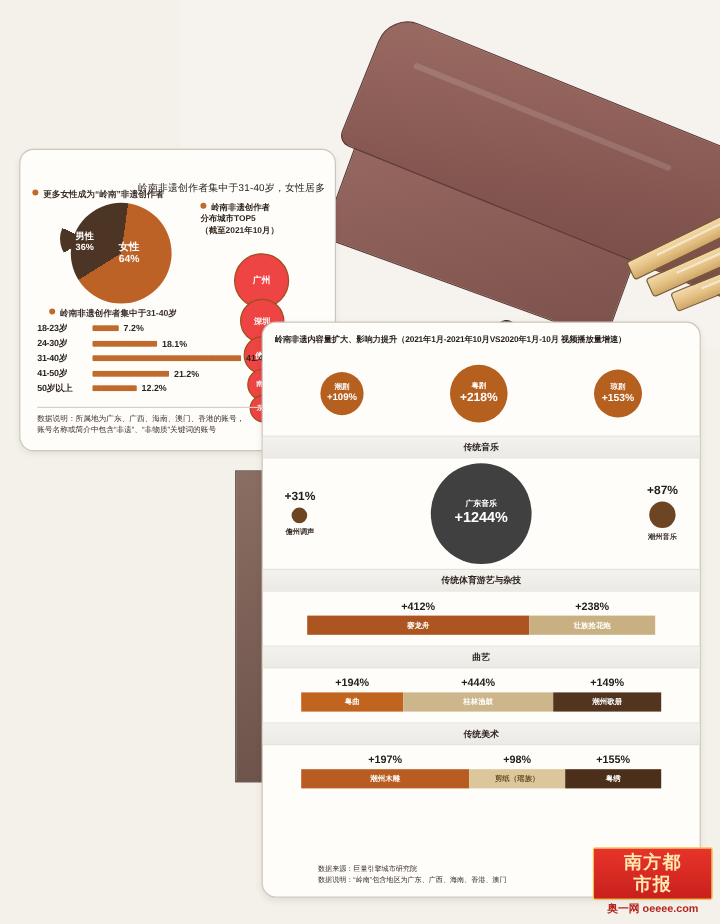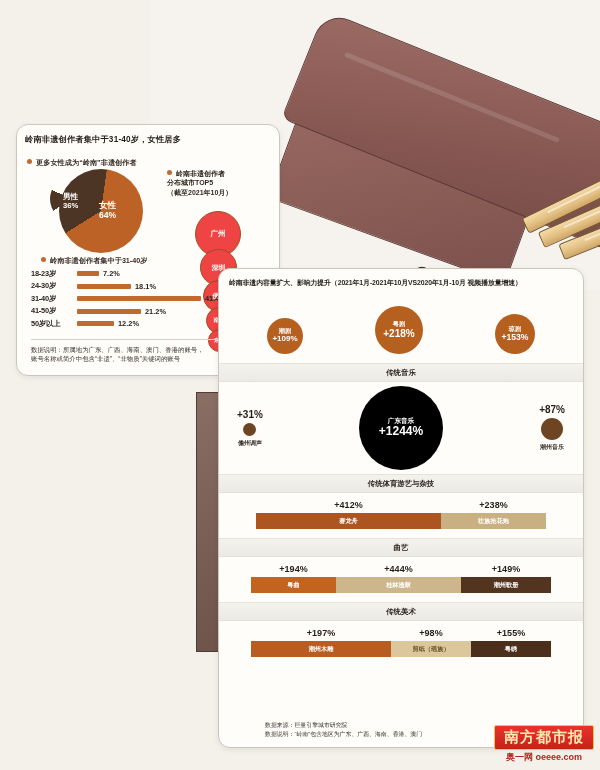--- a/index.html
+++ b/index.html
@@ -56,22 +56,22 @@
   .b2{left:218px;top:130px;width:400px;transform:rotate(-24deg);}
   .b3{left:262px;top:150px;width:380px;transform:rotate(-22deg);}
 
   
   .card-left{
     position:absolute;left:16px;top:124px;width:262px;height:250px;
     background:#fffdfa;border:1.4px solid #cfc6ba;border-radius:12px;
     box-shadow:0 2px 5px rgba(0,0,0,.07);
   }
   .card-left .title{
-    text-align:left;font-size:8.2px;font-weight:bold;letter-spacing:.2px;
-    margin:9px 8px 6px;color:#231c18;
+    text-align:right;font-size:8.2px;font-weight:normal;letter-spacing:.2px;
+    margin:26px 8px 6px;color:#231c18;
   }
   .bullet{display:inline-block;width:5px;height:5px;border-radius:50%;
     background:#c2692e;margin-right:4px;vertical-align:1px;}
   .lsub{font-size:7.2px;font-weight:bold;margin:0 0 2px 10px;color:#3a2f28;}
 
   .pie-wrap{position:absolute;left:20px;top:42px;width:118px;height:88px;}
   .pie{
     position:absolute;left:22px;top:2px;width:84px;height:84px;border-radius:50%;
     background:conic-gradient(from 8deg,#bd6226 0deg 230deg,#4d3526 230deg 360deg);
   }
@@ -122,36 +122,36 @@
   .card-right .rtitle{
     font-size:6.9px;font-weight:bold;margin:9px 10px 7px;color:#241d19;letter-spacing:-.1px;
   }
   .sec-head{
     background:linear-gradient(180deg,#f4f2ee,#eceae5);
     text-align:center;font-size:7.4px;font-weight:bold;color:#2c241e;
     padding:3.5px 0;border-top:1px solid #e6e2db;border-bottom:1px solid #e6e2db;
   }
   .sec-body{padding:7px 12px 9px;}
 
-  .circ-row{display:flex;align-items:flex-end;justify-content:space-around;height:52px;}
+  .circ-row{display:flex;align-items:center;justify-content:space-around;height:52px;}
   .circ{
     border-radius:50%;background:#b5601f;color:#fff;
     display:flex;flex-direction:column;align-items:center;justify-content:center;
     line-height:1.1;text-align:center;
   }
   .circ .cn{font-size:6.2px;font-weight:bold;}
   .circ .cv{font-weight:bold;}
 
   .music-row{display:flex;align-items:center;justify-content:space-between;height:92px;padding:0 18px;}
   .m-side{display:flex;flex-direction:column;align-items:center;}
   .m-side .v{font-size:10px;font-weight:bold;color:#241d19;margin-bottom:3px;}
   .m-side .dot{border-radius:50%;background:#6d4522;}
   .m-side .nm{font-size:6px;margin-top:3px;color:#3a302a;font-weight:bold;}
   .m-big{
-    width:84px;height:84px;border-radius:50%;background:#000000;color:#fff;
+    width:84px;height:84px;border-radius:50%;background:#404040;color:#fff;
     display:flex;flex-direction:column;align-items:center;justify-content:center;line-height:1.15;
   }
   .m-big .nm{font-size:6.6px;font-weight:bold;}
   .m-big .v{font-size:12px;font-weight:bold;}
 
   .stack{margin:0 auto;}
   .stack .vals{display:flex;}
   .stack .vals div{text-align:center;font-size:9px;font-weight:bold;color:#241d19;padding-bottom:3px;}
   .stack .bars{display:flex;height:16px;}
   .stack .bars div{
@@ -161,21 +161,21 @@
 
   .foot{
     position:absolute;left:46px;bottom:8px;font-size:5.9px;line-height:1.5;color:#3a302a;
   }
 
   
   .logo{position:absolute;right:6px;bottom:6px;width:100px;text-align:center;}
   .logo .bar{
     background:linear-gradient(180deg,#e8342a,#c8201c);
     color:#ffe9b0;font-size:15px;font-weight:bold;letter-spacing:1px;
-    padding:2px 4px;border:1px solid #f2c34a;border-radius:2px;
+    padding:2px 20px;border:1px solid #f2c34a;border-radius:2px;
     font-family:"Liberation Serif","DejaVu Serif",serif;
     margin-top:44px;
   }
   .logo .sub{font-size:9px;color:#b3251f;margin-top:1px;font-weight:bold;}
 </style>
 </head>
 <body>
 
 <div id="stage">
 

